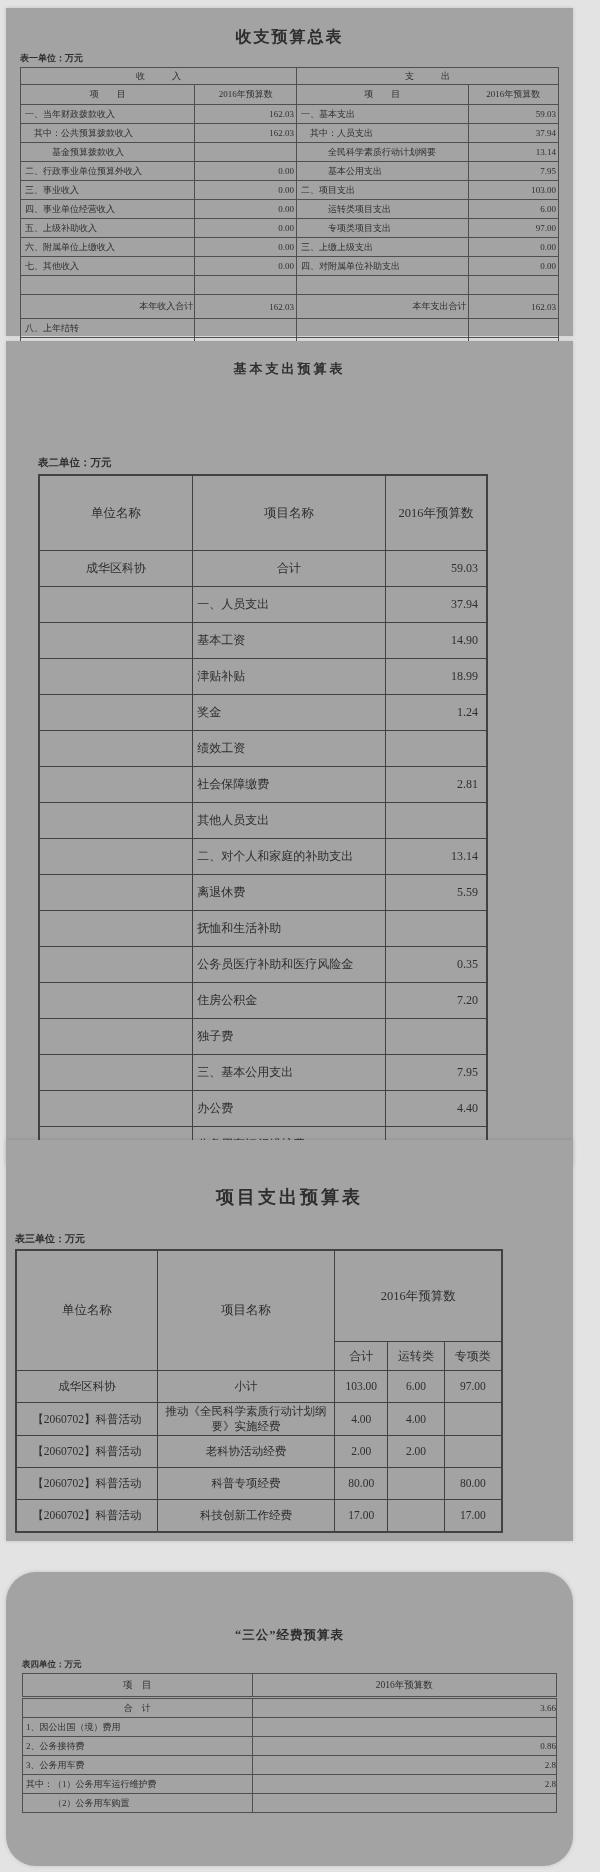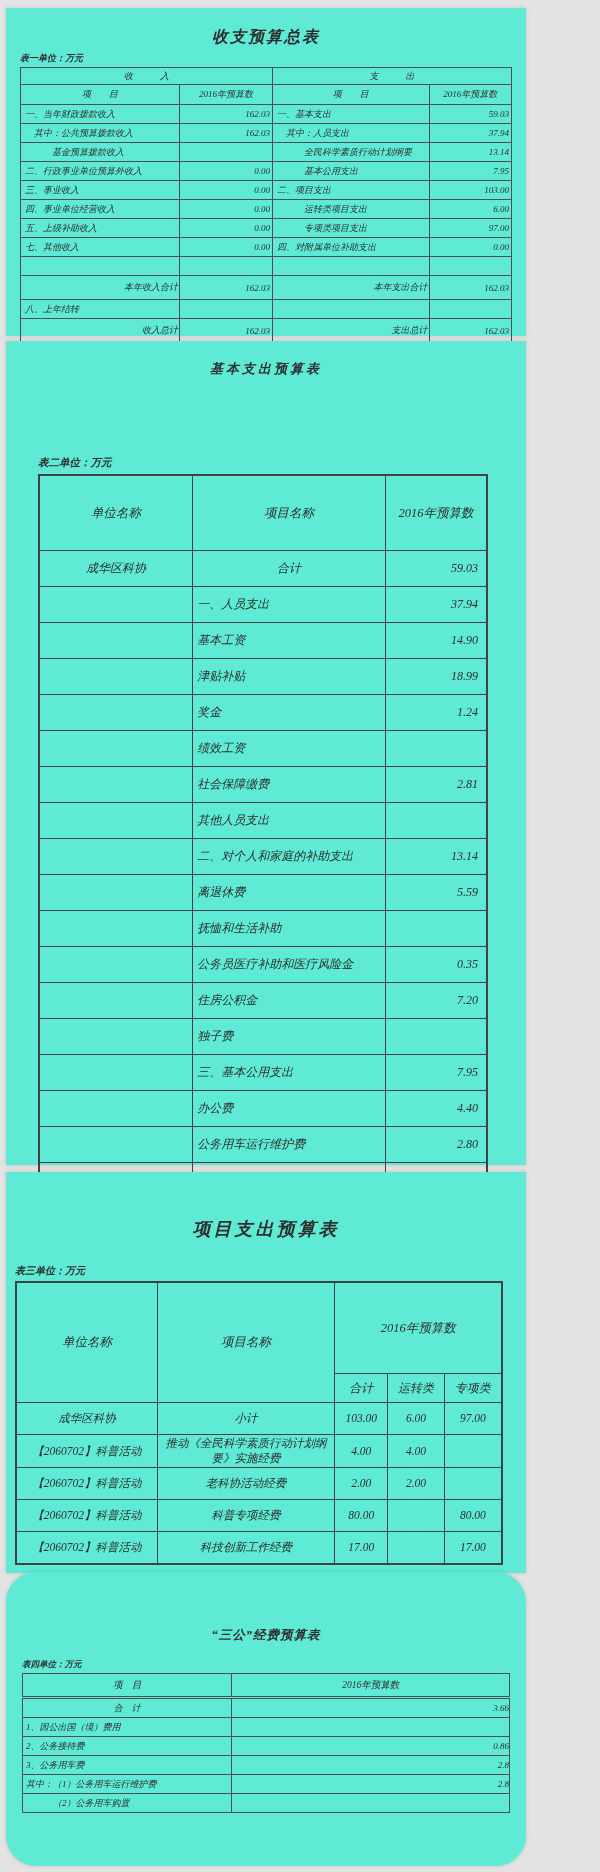--- a/index.html
+++ b/index.html
@@ -3,28 +3,27 @@
 <meta charset="utf-8">
 <style>
   html,body{margin:0;padding:0;}
   body{
     width:600px;height:1872px;position:relative;
     background:#e3e3e3;
     font-family:"Liberation Serif","DejaVu Serif",serif;
     color:#2e2e2e;overflow:hidden;
   }
   .sheet{
-    position:absolute;left:6px;width:520px;
-    background:#5eead4;box-shadow:0 0 4px rgba(0,0,0,.14);
+    position:absolute;left:6px;width:567px;
+    background:#a3a3a3;box-shadow:0 0 4px rgba(0,0,0,.14);
     box-sizing:border-box;
-    font-style:italic;
   }
   #sheet1{top:8px;height:328px;}
   #sheet2{top:341px;height:824px;}
-  #sheet3{top:1172px;height:401px;}
+  #sheet3{top:1140px;height:401px;}
   #sheet4{top:1572px;height:294px;border-radius:30px;}
 
   .title{ text-align:center;font-weight:bold;}
   .title1{padding-top:20px;font-size:16px;letter-spacing:2px;line-height:18px;}
   .title2{padding-top:14px;font-size:13px;letter-spacing:3px;line-height:27px;}
   .title3{padding-top:46px;font-size:18px;letter-spacing:3px;line-height:22px;}
   .title4{padding-top:56px;font-size:12.5px;letter-spacing:1px;line-height:15px;}
 
   .meta{display:flex;justify-content:flex-start;font-weight:bold;}
   .meta1{margin:6px 14px 2px;font-size:9px;}
@@ -129,20 +128,26 @@
           <td class="al-l">四、事业单位经营收入</td>
           <td class="al-r">0.00</td>
           <td class="al-l">　　　运转类项目支出</td>
           <td class="al-r">6.00</td>
         </tr>
         <tr>
           <td class="al-l">五、上级补助收入</td>
           <td class="al-r">0.00</td>
           <td class="al-l">　　　专项类项目支出</td>
           <td class="al-r">97.00</td>
+        </tr>
+        <tr>
+          <td class="al-l">六、附属单位上缴收入</td>
+          <td class="al-r">0.00</td>
+          <td class="al-l">三、上缴上级支出</td>
+          <td class="al-r">0.00</td>
         </tr>
         <tr>
           <td class="al-l">七、其他收入</td>
           <td class="al-r">0.00</td>
           <td class="al-l">四、对附属单位补助支出</td>
           <td class="al-r">0.00</td>
         </tr>
         <tr>
           <td class="al-l"></td>
           <td class="al-r"></td>

